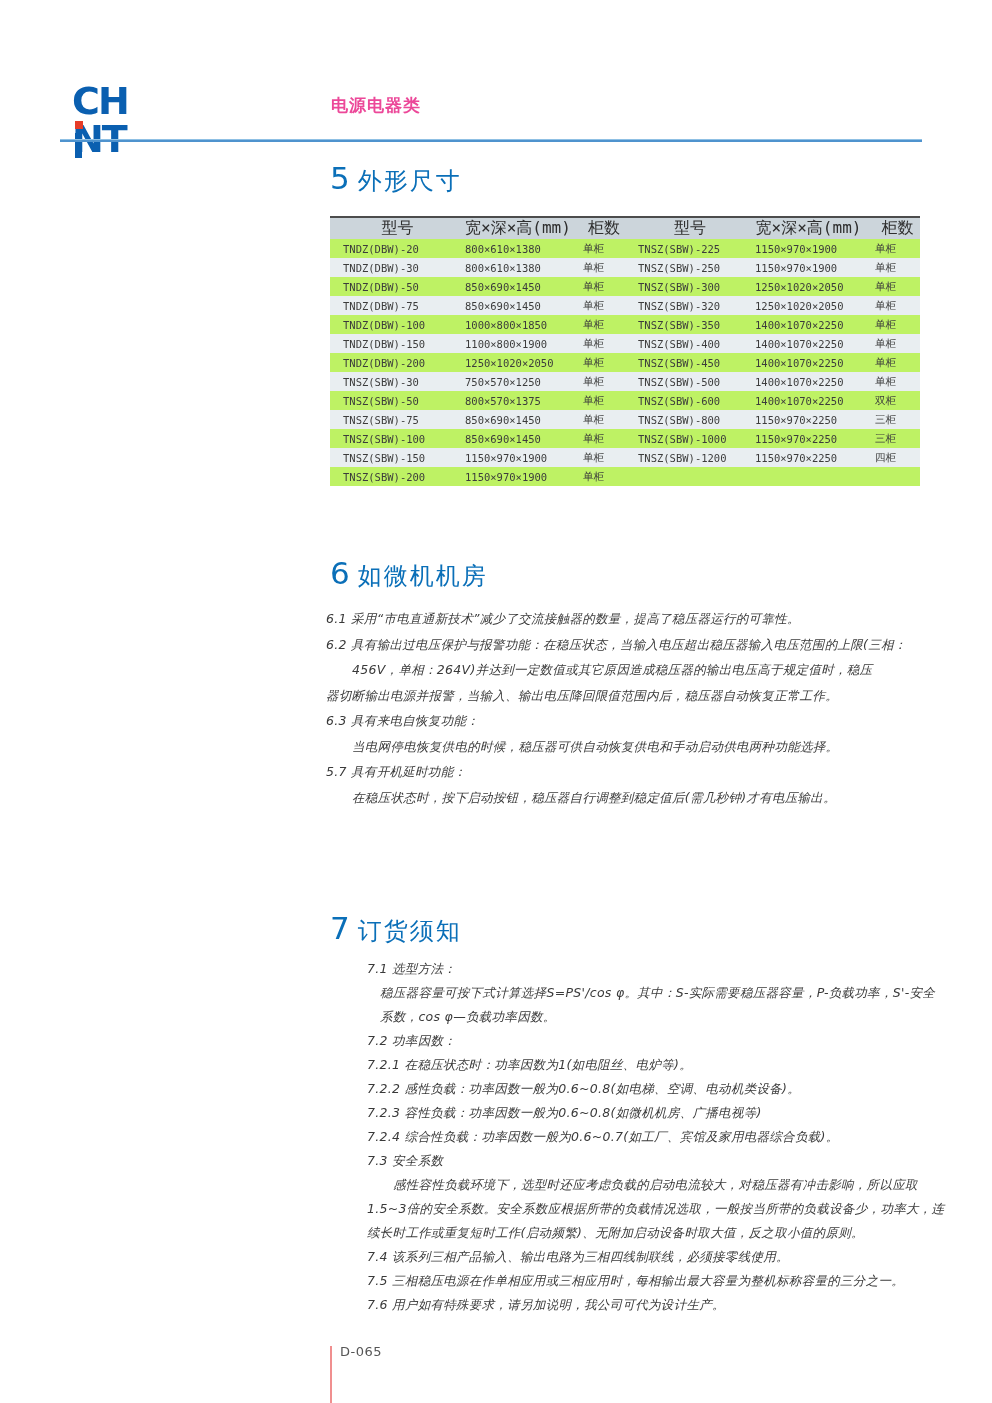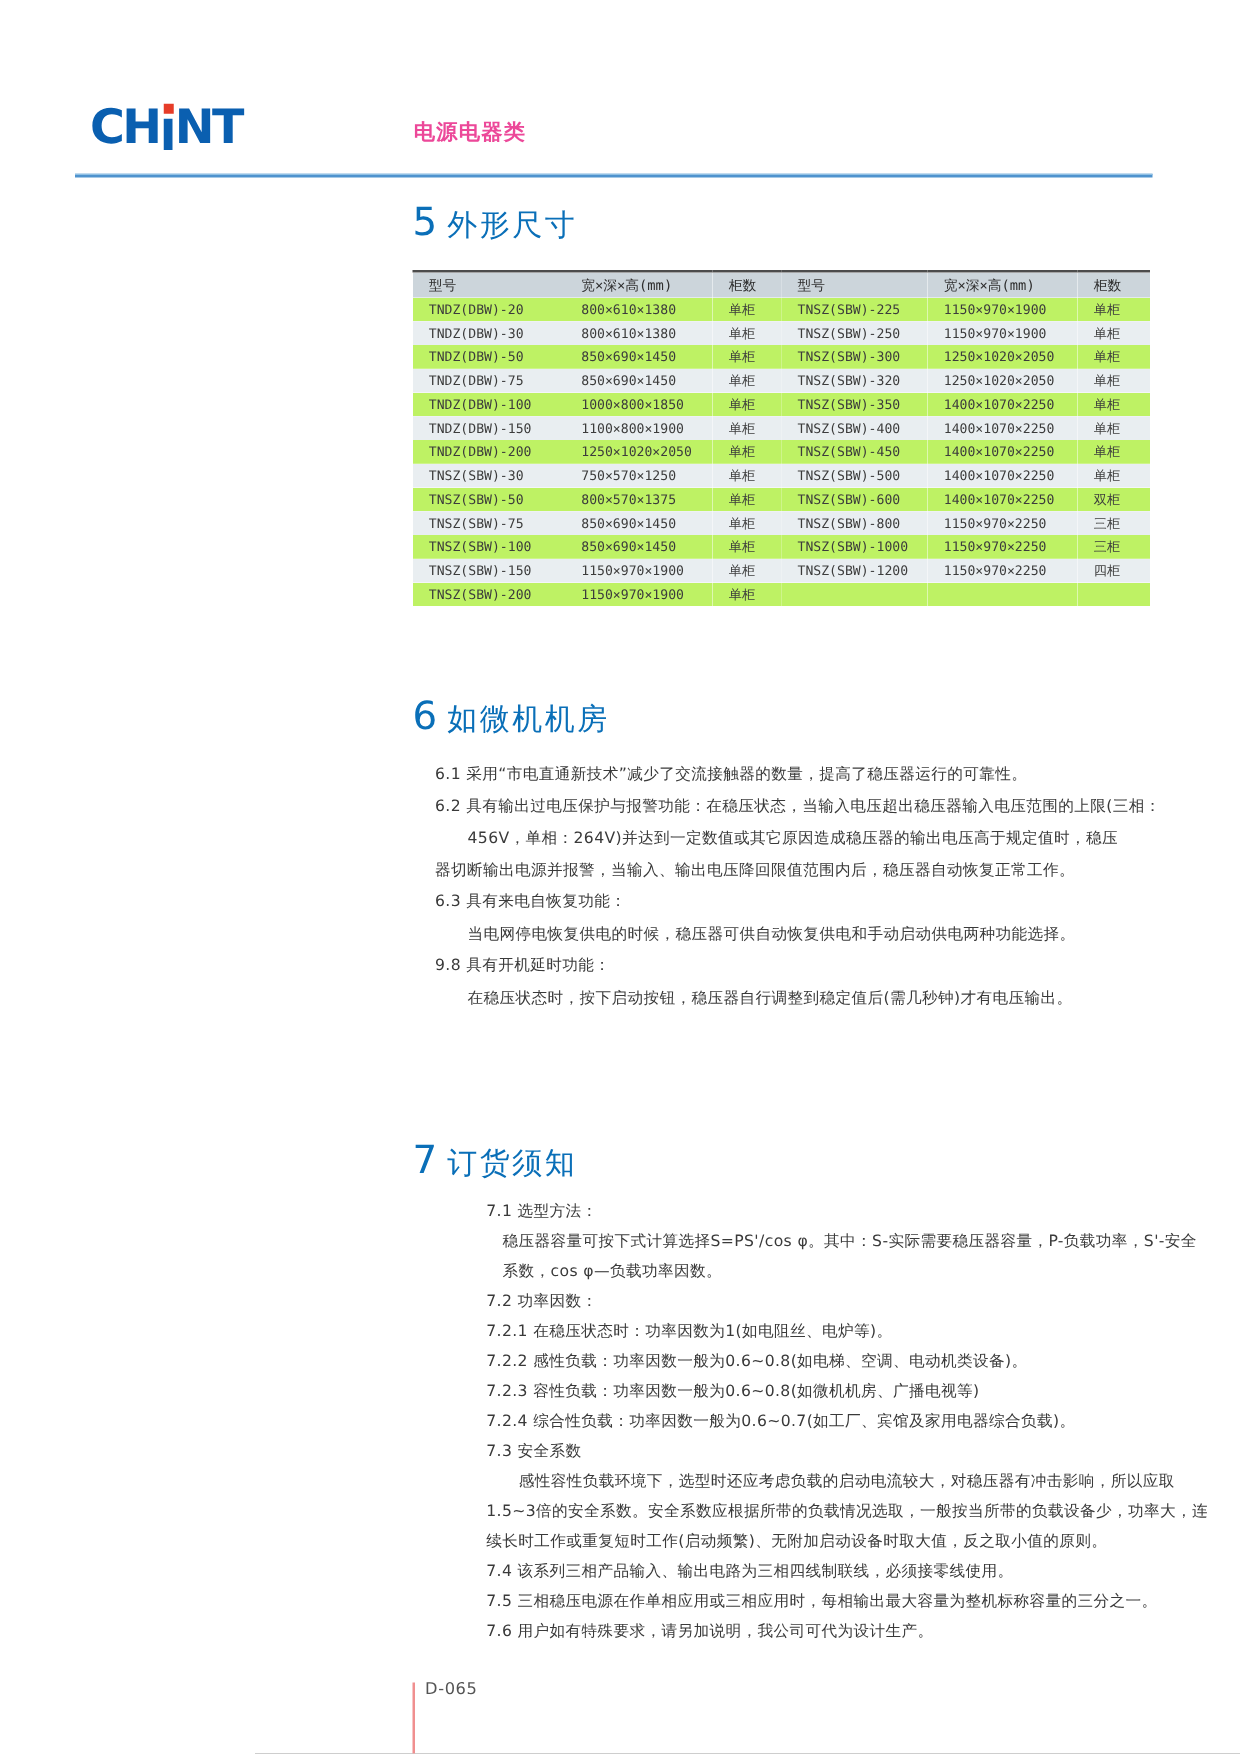--- a/index.html
+++ b/index.html
@@ -4,21 +4,21 @@
 <style>
   * { margin:0; padding:0; box-sizing:border-box; }
   html,body { background:#888; }
   .page {
     position:relative; width:992px; height:1403px; margin:0 auto;
     background:#ffffff; overflow:hidden;
     font-family:"DejaVu Sans", sans-serif; color:#3a3a3a;
   }
 
   
-  .brand-logo { position:absolute; left:72px; top:82px; height:42px; display:flex; align-items:flex-start; }
+  .brand-logo { position:absolute; left:72px; top:82px; height:42px; display:flex; align-items:flex-start;flex-direction:column; }
   .logo-txt { font-family:"DejaVu Sans", sans-serif; font-weight:bold; font-size:38px; line-height:38px; color:#0a5fb0; letter-spacing:-2px; }
   .logo-i { position:relative; width:12px; height:38px; display:inline-block; }
   .logo-i .stem { position:absolute; left:3px; top:13px; width:7px; height:25px; background:#0a5fb0; }
   .logo-i .dot  { position:absolute; left:3px; top:1px;  width:8px; height:8px;  background:#e63c28; }
   .category-title { position:absolute; left:331px; top:94px; font-size:17px; font-weight:bold; color:#ec4899; letter-spacing:1px; }
   .top-rule { position:absolute; left:60px; top:139px; width:862px; height:3px; background:#4f93ce; border-top:1px solid #8fc0e4; }
 
   
   .sec-title { position:absolute; left:330px; display:flex; align-items:baseline; color:#0a6fb8; }
   .sec-title .num { font-size:31px; line-height:34px; }
@@ -27,29 +27,29 @@
 
   
   .dim-table-wrap { position:absolute; left:330px; top:216px; width:590px; }
   table { width:590px; border-collapse:collapse; table-layout:fixed; }
   th, td {
     font-family:"DejaVu Sans Mono","DejaVu Sans",monospace;
     font-size:10.5px; text-align:left; padding:0 0 0 13px;
     white-space:nowrap; overflow:hidden; font-weight:normal;
   }
   thead tr { background:#ccd5db; border-top:2px solid #4c4c4c; height:21px; }
-  thead th { color:#2e2e2e; font-size:11px; }
+  thead th { color:#2e2e2e; font-size:16px;text-align:center; }
   tbody tr { height:19px; background:#bef264; }
   tbody tr:nth-child(even) { background:#e9eef1; }
   tbody td { color:#3c3c3c; }
   col.c-model { width:122px; } col.c-dims { width:118px; } col.c-cab { width:55px; }
   col.c-model2 { width:117px; } col.c-dims2 { width:120px; } col.c-cab2 { width:58px; }
 
   
-  .body-block { position:absolute; left:348px; width:640px; }
+  .body-block { position:absolute; left:326px; width:640px;font-style:italic; }
   .s6-body { top:606px; }
   .s7-body { top:957px;margin-left:41px; }
   .s6-body .body-line { line-height:25.5px; }
   .s7-body .body-line { line-height:24px; }
   .body-line { font-size:12.5px; color:#3a3a3a; white-space:nowrap; letter-spacing:0.3px; }
 
   
   .footer-rule { position:absolute; left:330px; top:1346px; width:2px; height:57px; background:#f08f8f; }
   .footer-label { position:absolute; left:340px; top:1344px; font-size:13px; color:#555; letter-spacing:0.5px; }
 </style>
@@ -207,21 +207,21 @@
     <span class="num">6</span>
     <span class="txt">如微机机房</span>
   </div>
   <div class="body-block s6-body">
       <div class="body-line" style="padding-left: 0px;">6.1 采用“市电直通新技术”减少了交流接触器的数量，提高了稳压器运行的可靠性。</div>
       <div class="body-line" style="padding-left: 0px;">6.2 具有输出过电压保护与报警功能：在稳压状态，当输入电压超出稳压器输入电压范围的上限(三相：</div>
       <div class="body-line" style="padding-left: 26px;">456V，单相：264V)并达到一定数值或其它原因造成稳压器的输出电压高于规定值时，稳压</div>
       <div class="body-line" style="padding-left: 0px;">器切断输出电源并报警，当输入、输出电压降回限值范围内后，稳压器自动恢复正常工作。</div>
       <div class="body-line" style="padding-left: 0px;">6.3 具有来电自恢复功能：</div>
       <div class="body-line" style="padding-left: 26px;">当电网停电恢复供电的时候，稳压器可供自动恢复供电和手动启动供电两种功能选择。</div>
-      <div class="body-line" style="padding-left: 0px;">9.8 具有开机延时功能：</div>
+      <div class="body-line" style="padding-left: 0px;">5.7 具有开机延时功能：</div>
       <div class="body-line" style="padding-left: 26px;">在稳压状态时，按下启动按钮，稳压器自行调整到稳定值后(需几秒钟)才有电压输出。</div>
     </div>
 
   <div class="sec-title sec7">
     <span class="num">7</span>
     <span class="txt">订货须知</span>
   </div>
   <div class="body-block s7-body">
       <div class="body-line" style="padding-left: 0px;">7.1 选型方法：</div>
       <div class="body-line" style="padding-left: 13px;">稳压器容量可按下式计算选择S=PS'/cos φ。其中：S-实际需要稳压器容量，P-负载功率，S'-安全</div>

